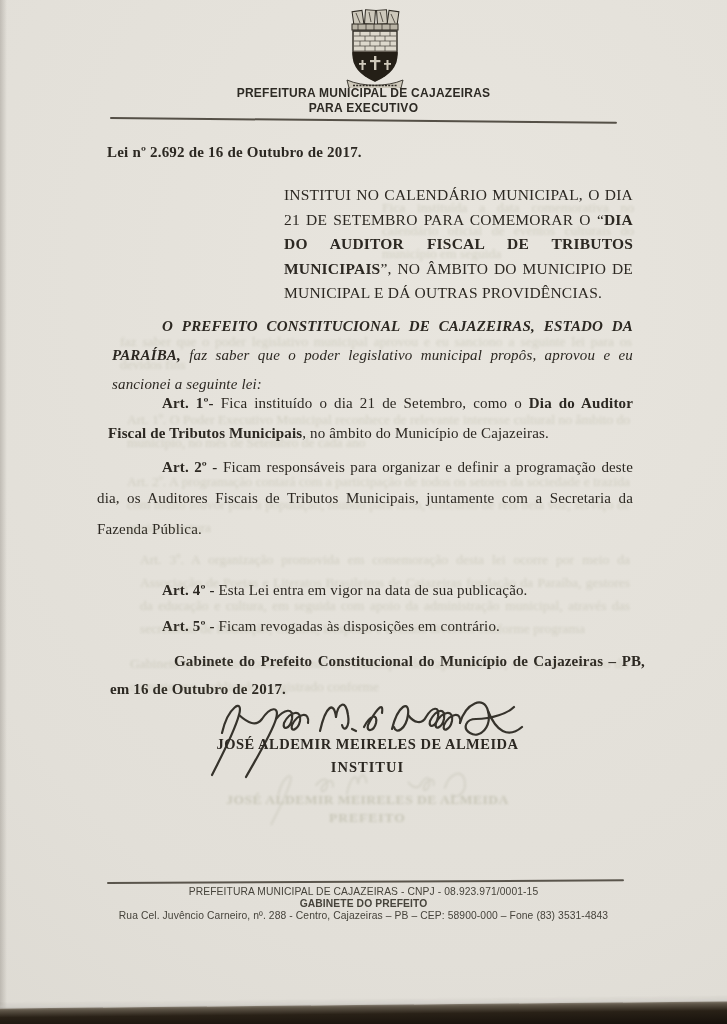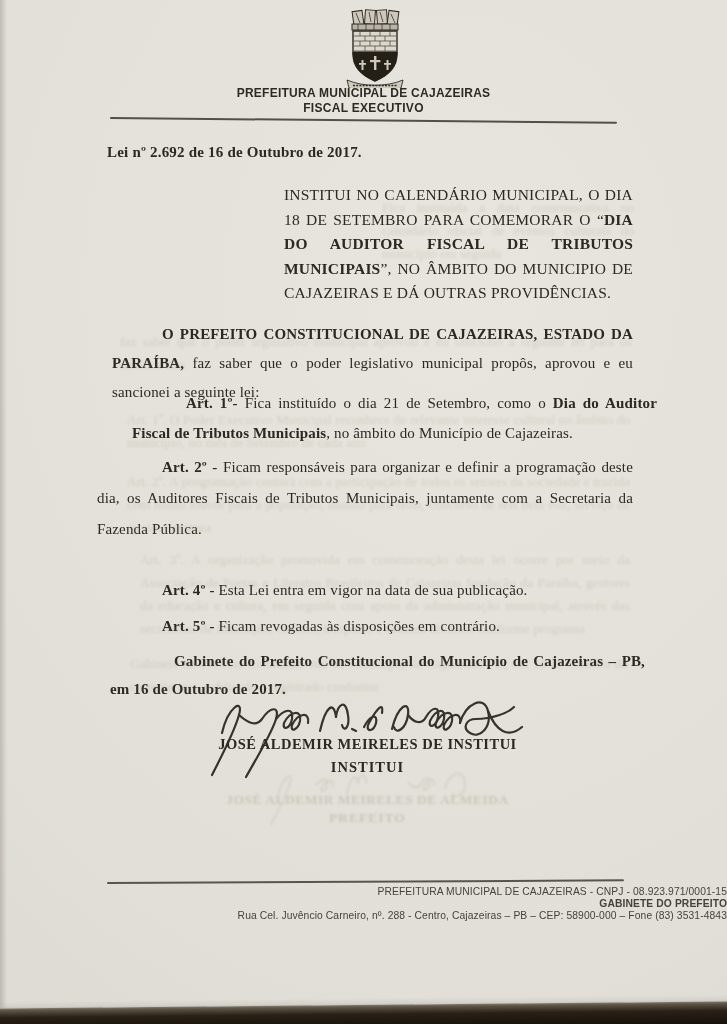--- a/index.html
+++ b/index.html
@@ -25,21 +25,21 @@
     letter-spacing:.25px;color:#2d2a24;}
   .hdr-branch{top:101px;left:0;right:0;text-align:center;font-size:12px;font-weight:bold;
     letter-spacing:.3px;color:#2d2a24;}
   .rule{height:2px;background:#555047;border-radius:1px;}
   .para{font-size:15px;line-height:30px;text-align:justify;letter-spacing:.15px;color:#2c2822;}
   .ementa{font-size:15.5px;line-height:24.5px;text-align:justify;letter-spacing:.2px;}
   .ghost{color:#8f9070;opacity:.22;filter:blur(1px);text-align:justify;
     font-size:13.5px;line-height:23px;}
   .ghost-c{color:#8f9070;opacity:.30;filter:blur(1.1px);text-align:center;font-weight:bold;}
   .sig-stroke{stroke:#36332c;stroke-width:2.2;fill:none;stroke-linecap:round;stroke-linejoin:round;}
-  .footer-line{left:0;right:0;text-align:right;color:#46433b;font-size:10.3px;line-height:12px;letter-spacing:.1px;}
+  .footer-line{left:0;right:0;text-align:center;color:#46433b;font-size:10.3px;line-height:12px;letter-spacing:.1px;}
 </style>
 </head>
 <body>
 
 <div class="page">
   <div class="doc">
 
     <svg class="abs" style="left:345px;top:8px;" width="60" height="80" viewBox="0 0 60 80">
 
       <g stroke="#2e2a23" stroke-width="1" fill="#cdc8bb">
@@ -96,34 +96,34 @@
           <rect x="14" y="55" width="7" height="1.8"></rect>
         <rect x="41.5" y="52" width="2" height="10"></rect>
           <rect x="39" y="55" width="7" height="1.8"></rect>
       </g>
 
       <path d="M2,72 C18,79 42,79 58,72 L56,80 C40,85 20,85 4,80 Z" fill="#cfcabc" stroke="#2e2a23" stroke-width="0.9"></path>
       <line x1="8" y1="77.5" x2="52" y2="77.5" stroke="#2e2a23" stroke-width="1.6" stroke-dasharray="2 1.2"></line>
     </svg>
 
     <div class="abs sans hdr-org">PREFEITURA MUNICIPAL DE CAJAZEIRAS</div>
-    <div class="abs sans hdr-branch">FISCAL EXECUTIVO</div>
+    <div class="abs sans hdr-branch">PARA EXECUTIVO</div>
     <div class="abs rule" style="left:110px;top:117px;width:507px;transform:rotate(0.55deg);transform-origin:left center;"></div>
 
     <div class="abs serif b" style="left:107px;top:144px;font-size:15px;letter-spacing:.2px;">Lei nº 2.692 de 16 de Outubro de 2017.</div>
 
     <div class="abs serif ementa" style="left:284px;top:183px;width:349px;">
-      <span>INSTITUI NO CALENDÁRIO MUNICIPAL, O DIA 18 DE SETEMBRO PARA COMEMORAR O “</span><span class="b">DIA DO AUDITOR FISCAL DE TRIBUTOS MUNICIPAIS</span><span>”, NO ÂMBITO DO MUNICIPIO DE CAJAZEIRAS E DÁ OUTRAS PROVIDÊNCIAS.</span>
+      <span>INSTITUI NO CALENDÁRIO MUNICIPAL, O DIA 21 DE SETEMBRO PARA COMEMORAR O “</span><span class="b">DIA DO AUDITOR FISCAL DE TRIBUTOS MUNICIPAIS</span><span>”, NO ÂMBITO DO MUNICIPIO DE MUNICIPAL E DÁ OUTRAS PROVIDÊNCIAS.</span>
     </div>
 
-    <div class="abs para" style="left:112px;top:320px;width:521px;text-indent:50px;line-height:29px;">
+    <div class="abs para" style="left:112px;top:312px;width:521px;text-indent:50px;line-height:29px;font-style:italic;">
       <span class="b">O PREFEITO CONSTITUCIONAL DE CAJAZEIRAS, ESTADO DA PARAÍBA,</span><span> faz saber que o poder legislativo municipal propôs, aprovou e eu sancionei a seguinte lei:</span>
     </div>
 
-    <div class="abs para" style="left:108px;top:388px;width:525px;text-indent:54px;margin-left:24px;">
+    <div class="abs para" style="left:108px;top:388px;width:525px;text-indent:54px;">
       <span class="b">Art. 1º-</span><span> Fica instituído o dia 21 de Setembro, como o </span><span class="b">Dia do Auditor Fiscal de Tributos Municipais</span><span>, no âmbito do Município de Cajazeiras.</span>
     </div>
 
     <div class="abs para" style="left:97px;top:452px;width:536px;text-indent:65px;line-height:31px;">
       <span class="b">Art. 2º -</span><span> Ficam responsáveis para organizar e definir a programação deste dia, os Auditores Fiscais de Tributos Municipais, juntamente com a Secretaria da Fazenda Pública.</span>
     </div>
 
 
     <div class="abs para" style="left:97px;top:575px;width:536px;text-indent:65px;">
       <span class="b">Art. 4º -</span><span> Esta Lei entra em vigor na data de sua publicação.</span>
@@ -143,21 +143,21 @@
         <path d="M128,48 C134,22 142,18 144,34 C146,20 154,16 156,32 C158,44 152,50 150,42"></path>
         <path d="M160,46 l4,2"></path>
         <path d="M172,44 C178,32 186,30 184,40 C182,48 174,50 176,42 C182,30 192,16 190,30"></path>
         <path d="M200,46 C206,22 218,16 216,32 C214,46 204,52 202,44"></path>
         <path d="M216,32 C222,40 230,42 234,34 C240,24 248,22 246,34 C244,44 236,46 238,38 C244,26 254,24 252,36 C250,45 242,48 244,40 C250,28 262,26 260,38 C258,47 250,50 252,42 C258,30 270,28 268,40"></path>
         <path d="M268,40 C274,20 292,12 296,28 C300,44 288,56 278,50 C270,45 274,36 284,36 C300,36 316,30 322,24"></path>
         <path d="M296,28 C304,48 316,56 330,44"></path>
       </g>
     </svg>
 
-    <div class="abs serif b" style="left:8px;right:0;top:736px;text-align:center;font-size:14.5px;letter-spacing:.5px;">JOSÉ ALDEMIR MEIRELES DE INSTITUI</div>
+    <div class="abs serif b" style="left:8px;right:0;top:736px;text-align:center;font-size:14.5px;letter-spacing:.5px;">JOSÉ ALDEMIR MEIRELES DE ALMEIDA</div>
     <div class="abs serif b" style="left:8px;right:0;top:759px;text-align:center;font-size:14.5px;letter-spacing:1px;">INSTITUI</div>
 
     <div class="abs serif ghost" style="left:382px;top:196px;width:252px;">Fica instituída a data comemorativa no calendário oficial de eventos culturais do município em seguida</div>
     <div class="abs serif ghost" style="left:120px;top:330px;width:512px;">faz saber que o poder legislativo municipal aprovou e eu sanciono a seguinte lei para os devidos fins</div>
     <div class="abs serif ghost" style="left:127px;top:408px;width:503px;">Art. 1º. O Poder Executivo Municipal reconhece de relevante interesse cultural no âmbito do município, no mês de Setembro de cada ano</div>
     <div class="abs serif ghost" style="left:127px;top:470px;width:503px;">Art. 2º. A programação contará com a participação de todos os setores da sociedade e trazida com muito louvor para a população, mundo para festa, concurso de reis bela voz, serviço de apoio, estrutura</div>
     <div class="abs serif ghost" style="left:140px;top:548px;width:490px;">Art. 3º. A organização promovida em comemoração desta lei ocorre por meio da Associação de Poetas e Literatos Brasileiros de Cajazeiras fundação da Paraíba, gestores da educação e cultura, em seguida com apoio da administração municipal, através das secretarias de Educação, Cultura, Desporto e eventos diversos conforme programa</div>
     <div class="abs serif ghost" style="left:130px;top:652px;width:498px;">Gabinete do Prefeito Constitucional do Município de Cajazeiras PB, em 10 de outubro do corrente ano, publicado e registrado conforme</div>
 
     <svg class="abs" style="left:228px;top:760px;opacity:.15;filter:blur(1.2px);" width="300" height="70" viewBox="0 0 345 100">

